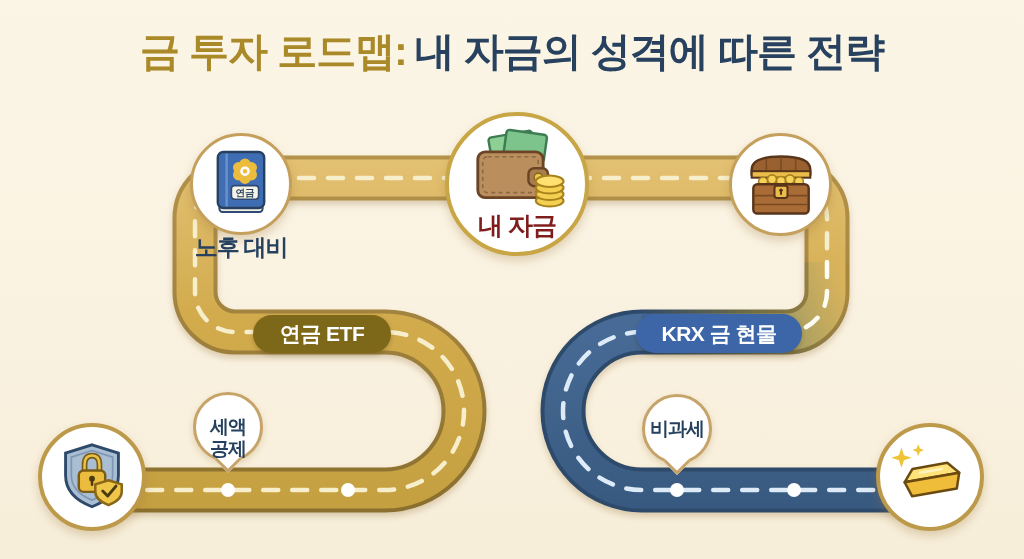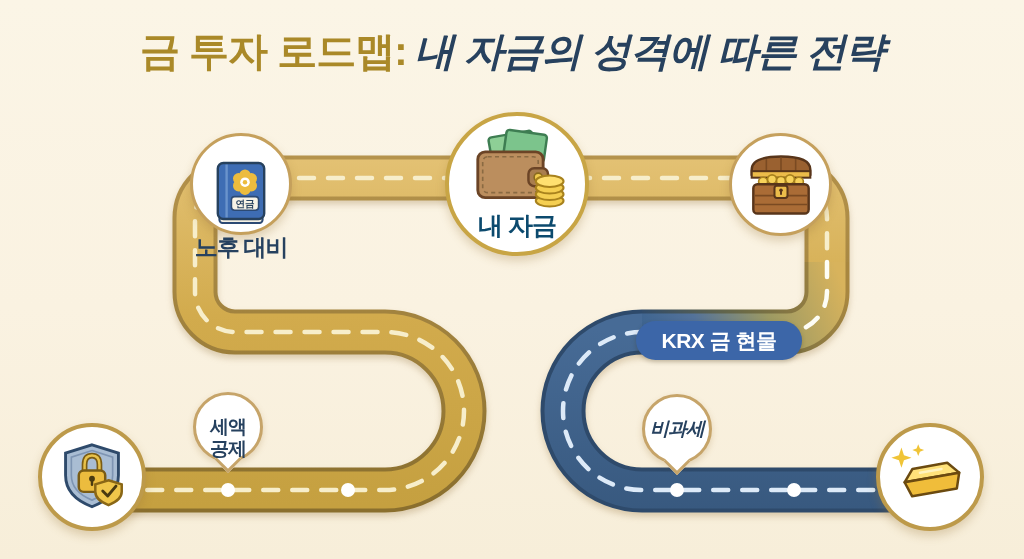--- a/index.html
+++ b/index.html
@@ -9,56 +9,56 @@
     background:linear-gradient(180deg,#fbf5e6 0%, #faf2e1 55%, #f7eed9 100%);
     font-family:"Liberation Sans", sans-serif;
   }
   
   #title {
     position:absolute; top:24px; left:0; width:100%;
     text-align:center; font-size:40px; font-weight:800; letter-spacing:-1px;
     white-space:nowrap;
   }
   #title .t-gold { color:#aa8928; margin-right:8px; }
-  #title .t-navy { color:#27415e;font-style:italic; }
+  #title .t-navy { color:#27415e; }
 
   
   #roads { position:absolute; left:0; top:0; width:1024px; height:559px;
            filter:drop-shadow(0 4px 3px rgba(140,105,45,.28)); }
 
   
   .node {
     position:absolute; background:#fff; border-radius:50%;
     display:flex; flex-direction:column; align-items:center; justify-content:center;
     box-shadow:0 5px 10px rgba(150,115,55,.28);
   }
   #node-wallet { left:445px; top:112px; width:144px; height:144px; border:4px solid #c8a545; }
-  #node-book   { left:190px; top:133px; width:102px; height:102px; border:3px solid #c5a05c;justify-content:flex-end; }
+  #node-book   { left:190px; top:133px; width:102px; height:102px; border:3px solid #c5a05c; }
   #node-chest  { left:729px; top:133px; width:103px; height:103px; border:3px solid #c5a05c; }
   #node-shield { left:38px;  top:423px; width:108px; height:108px; border:4px solid #bd9a4a; }
   #node-goldbar{ left:876px; top:423px; width:108px; height:108px; border:4px solid #bd9a4a; }
 
   .node-caption {
-    font-size:25px; font-weight:800; color:#0c4a6e; letter-spacing:-1px; margin-top:-2px;
+    font-size:25px; font-weight:800; color:#7f1d1d; letter-spacing:-1px; margin-top:-2px;
   }
   .under-label {
     position:absolute; width:170px; text-align:center;
     font-size:23px; font-weight:800; color:#26415f; letter-spacing:-1px;
   }
   #label-retire { left:156px; top:232px;font-family:Liberation Serif, serif; }
   #label-spare  { left:701px; top:232px; }
 
   
   .route-badge {
     position:absolute; display:flex; align-items:center; justify-content:center;
     color:#fff; font-weight:800; letter-spacing:-0.5px;
     border-radius:20px; box-shadow:0 2px 4px rgba(60,45,10,.25);
   }
   #badge-etf { left:253px; top:315px; width:138px; height:38px; background:#7d681a; font-size:21px; }
-  #badge-krx { left:636px; top:314px; width:166px; height:39px; background:#3c66a8; font-size:21px;margin-top:7px; }
+  #badge-krx { left:636px; top:314px; width:166px; height:39px; background:#3c66a8; font-size:21px; }
 
   
   .pin {
     position:absolute; width:70px; height:70px; background:#fff;
     border:3px solid #c6a469; border-radius:50%;
     display:flex; align-items:center; justify-content:center;
     box-shadow:0 3px 6px rgba(160,120,50,.25);
   }
   .pin::after {
     content:''; position:absolute; bottom:-10px; left:50%;
@@ -66,21 +66,21 @@
     border-right:3px solid #c6a469; border-bottom:3px solid #c6a469;
     transform:translateX(-50%) rotate(45deg);
   }
   .pin-text {
     position:relative; z-index:1; display:flex; flex-direction:column; align-items:center;
     font-size:19px; font-weight:800; color:#26415f; line-height:1.12; letter-spacing:-1px;
     text-align:center;
   }
   #pin-tax-credit { left:193px; top:392px;align-items:flex-end; }
   #pin-tax-defer  { left:313px; top:392px; }
-  #pin-tax-free   { left:642px; top:394px;font-style:italic; }
+  #pin-tax-free   { left:642px; top:394px; }
   #pin-physical   { left:759px; top:392px; }
 </style>
 </head>
 <body>
 
 <div id="canvas">
 
   <div id="title">
     <span class="t-gold">금 투자 로드맵:</span><span class="t-navy">내 자금의 성격에 따른 전략</span>
   </div>
@@ -189,20 +189,21 @@
       <circle cx="70" cy="39" r="5.5" fill="#f7d25a" stroke="#a8821d" stroke-width="2"></circle>
       <rect x="14" y="42" width="68" height="36" rx="5" fill="#aa6c36" stroke="#58351a" stroke-width="3"></rect>
       <line x1="16" y1="56" x2="80" y2="56" stroke="#7a4a22" stroke-width="2"></line>
       <line x1="16" y1="67" x2="80" y2="67" stroke="#7a4a22" stroke-width="2"></line>
       <rect x="40" y="44" width="16" height="15" rx="3" fill="#ecbc4a" stroke="#58351a" stroke-width="2.5"></rect>
       <circle cx="48" cy="49.5" r="2.2" fill="#58351a"></circle>
         <rect x="46.8" y="50" width="2.4" height="5" fill="#58351a"></rect>
     </svg>
   </div>
 
+  <div class="route-badge" id="badge-etf">연금 ETF</div>
   <div class="route-badge" id="badge-krx">KRX 금 현물</div>
 
   <div class="pin" id="pin-tax-credit">
     <div class="pin-text">
       <span>세액</span>
       <span>공제</span>
     </div>
   </div>
   <div class="pin" id="pin-tax-free">
     <div class="pin-text">

